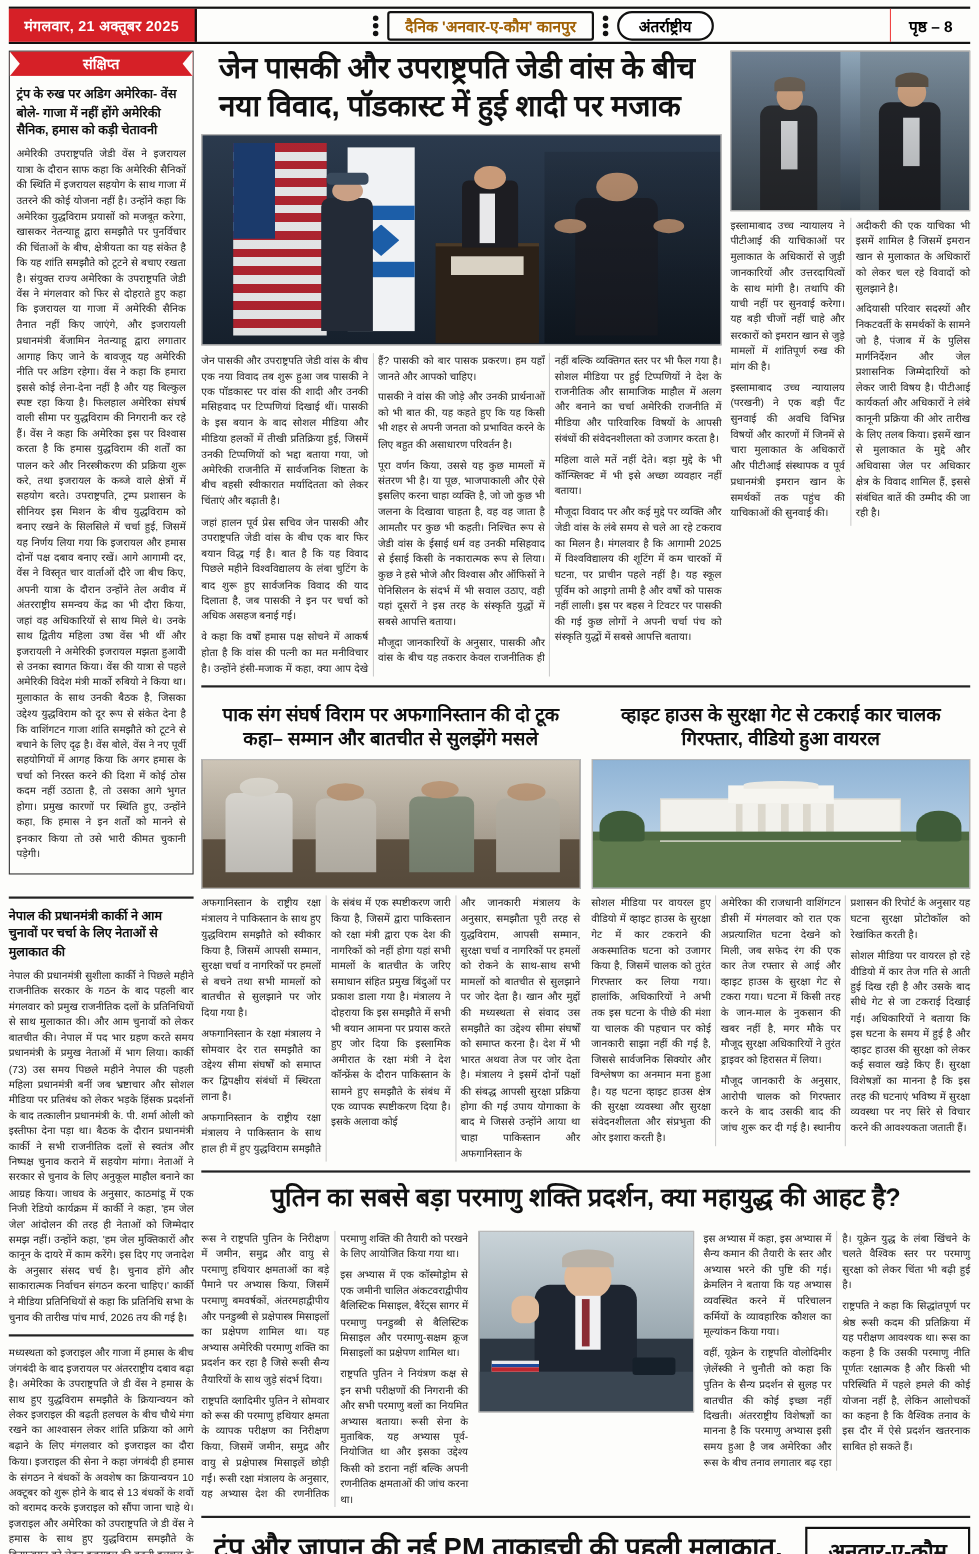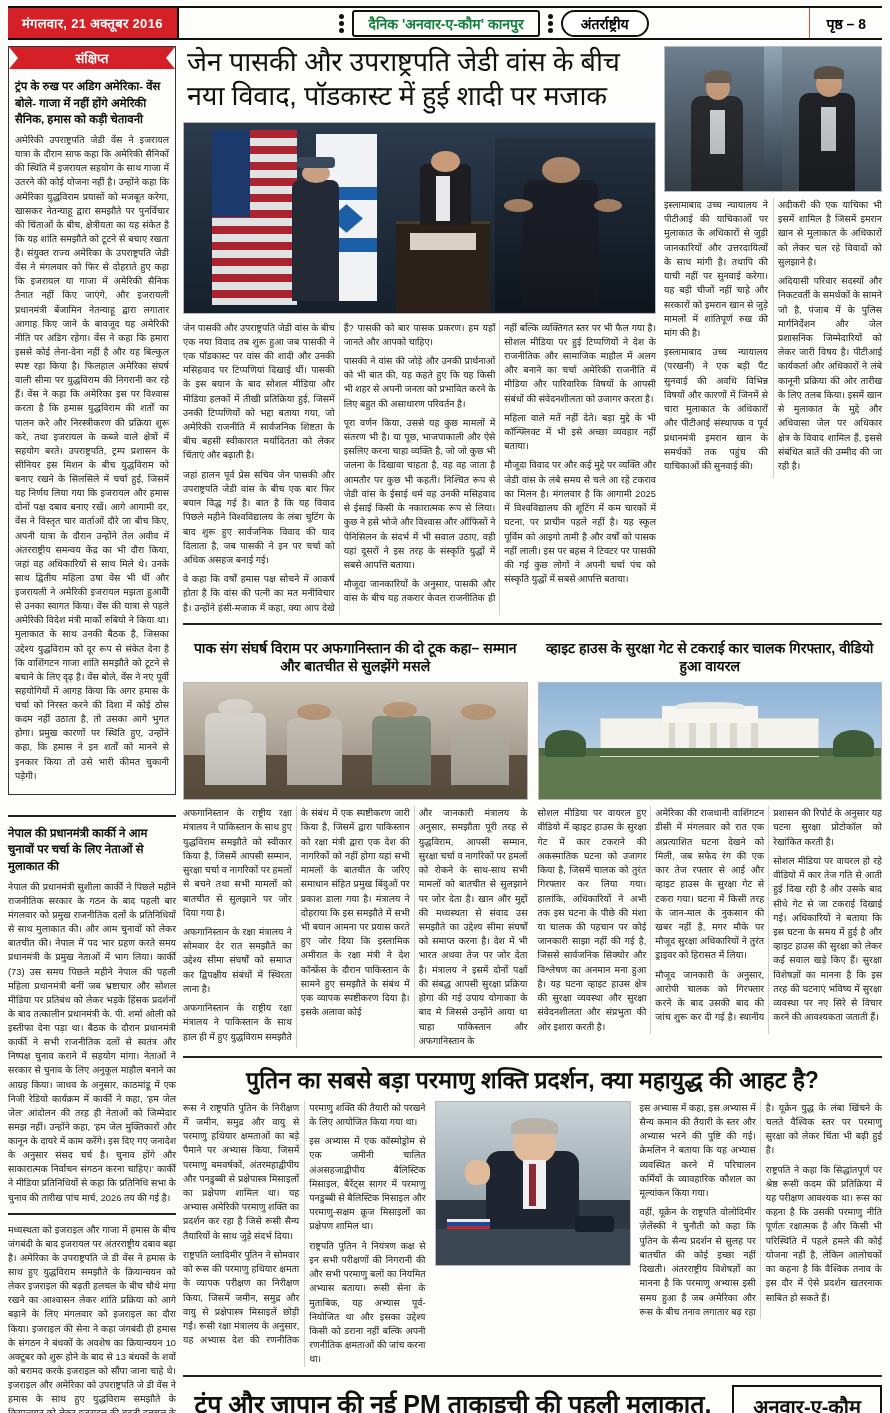--- a/index.html
+++ b/index.html
@@ -45,21 +45,21 @@
     align-items: center;
     justify-content: center;
     gap: 8px;
   }
   .mh-paper {
     border: 2px solid #111;
     border-radius: 3px;
     padding: 2px 14px;
     font-size: 14px;
     font-weight: bold;
-    color: #15803d;
+    color: #a16207;
   }
   .mh-dots { display: flex; flex-direction: column; gap: 2px; }
   .mh-dots span { width: 5px; height: 5px; background: #111; border-radius: 50%; display:block;}
   .mh-section {
     background: #fff;
     border: 2px solid #111;
     border-radius: 14px;
     padding: 2px 18px;
     font-size: 14px;
     font-weight: bold;
@@ -114,27 +114,27 @@
     text-align: justify;
     color: #1a1a1a;
     margin-bottom: 6px;
   }
   .rule-thick { border-top: 2px solid #222; margin: 8px 0; }
 
   
   h1.lead {
     font-size: 27px;
     line-height: 1.25;
-    font-weight: normal;
-    margin: 0 0 8px 4px;
+    font-weight: bold;
+    margin: 0 0 8px 16px;
     color: #111;
     letter-spacing: -.2px;
   }
   h2.sub {
-    font-size: 14px;
+    font-size: 17px;
     line-height: 1.3;
     font-weight: bold;
     margin: 6px 0 7px 0;
     color: #111;
     text-align: center;
   }
   h3.rt {
     font-size: 14px;
     line-height: 1.35;
     font-weight: bold;
@@ -168,30 +168,30 @@
 
   
   .adbox { border: 2px solid #111; padding: 6px; text-align: center; }
   .ad-logo {
     font-size: 20px; font-weight: bold; color: #111;
     border-bottom: 1px solid #111; padding-bottom: 3px; margin-bottom: 4px;
   }
 
   .banner-hd {
     font-size: 23px; line-height: 1.25; font-weight: bold; text-align:center;
-    margin: 4px 0 6px 0; color:#111;
+    margin: 4px 0 16px 0; color:#111;
   }
 </style>
 </head>
 <body>
 
 <div class="page">
 
   <div class="masthead">
-    <div class="mh-date">मंगलवार, 21 अक्तूबर 2016</div>
+    <div class="mh-date">मंगलवार, 21 अक्तूबर 2025</div>
     <div class="mh-center">
       <span class="mh-dots">
           <span></span>
           <span></span>
           <span></span>
         </span>
       <span class="mh-paper">दैनिक 'अनवार-ए-कौम' कानपुर</span>
       <span class="mh-dots">
           <span></span>
           <span></span>
@@ -360,21 +360,21 @@
       <div class="rule-thick"></div>
 
       <div>
         <h2 class="banner-hd">पुतिन का सबसे बड़ा परमाणु शक्ति प्रदर्शन, क्या महायुद्ध की आहट है?</h2>
 
         <div style="display:flex;gap:9px;align-items:flex-start;">
           <div style="flex:1;">
             <div class="body2">
               <p class="p">रूस ने राष्ट्रपति पुतिन के निरीक्षण में जमीन, समुद्र और वायु से परमाणु हथियार क्षमताओं का बड़े पैमाने पर अभ्यास किया, जिसमें परमाणु बमवर्षकों, अंतरमहाद्वीपीय और पनडुब्बी से प्रक्षेपास्त्र मिसाइलों का प्रक्षेपण शामिल था। यह अभ्यास अमेरिकी परमाणु शक्ति का प्रदर्शन कर रहा है जिसे रूसी सैन्य तैयारियों के साथ जुड़े संदर्भ दिया।</p>
               <p class="p">राष्ट्रपति व्लादिमीर पुतिन ने सोमवार को रूस की परमाणु हथियार क्षमता के व्यापक परीक्षण का निरीक्षण किया, जिसमें जमीन, समुद्र और वायु से प्रक्षेपास्त्र मिसाइलें छोड़ी गईं। रूसी रक्षा मंत्रालय के अनुसार, यह अभ्यास देश की रणनीतिक परमाणु शक्ति की तैयारी को परखने के लिए आयोजित किया गया था।</p>
-              <p class="p">इस अभ्यास में एक कॉस्मोड्रोम से एक जमीनी चालित अंअसहजाद्वीपीय बैलिस्टिक मिसाइल, बैरेंट्स सागर में परमाणु पनडुब्बी से बैलिस्टिक मिसाइल और परमाणु-सक्षम क्रूज मिसाइलों का प्रक्षेपण शामिल था।</p>
+              <p class="p">इस अभ्यास में एक कॉस्मोड्रोम से एक जमीनी चालित अंकटवराद्वीपीय बैलिस्टिक मिसाइल, बैरेंट्स सागर में परमाणु पनडुब्बी से बैलिस्टिक मिसाइल और परमाणु-सक्षम क्रूज मिसाइलों का प्रक्षेपण शामिल था।</p>
               <p class="p">राष्ट्रपति पुतिन ने नियंत्रण कक्ष से इन सभी परीक्षणों की निगरानी की और सभी परमाणु बलों का नियमित अभ्यास बताया। रूसी सेना के मुताबिक, यह अभ्यास पूर्व-नियोजित था और इसका उद्देश्य किसी को डराना नहीं बल्कि अपनी रणनीतिक क्षमताओं की जांच करना था।</p>
             </div>
           </div>
 
           <div class="photo" style="width:196px;height:165px;flex-shrink:0;">
             <div class="ph-inner">
               <div class="sky" style="background:linear-gradient(180deg,#b9c7cf,#7e8e97);"></div>
               <div class="obj" style="left:0;top:0;width:100%;height:60%;background:linear-gradient(180deg,#c9d3d8,#9aa8b0);"></div>
               <div class="obj" style="left:0;top:60%;width:100%;height:40%;background:#2d3742;"></div>
 

